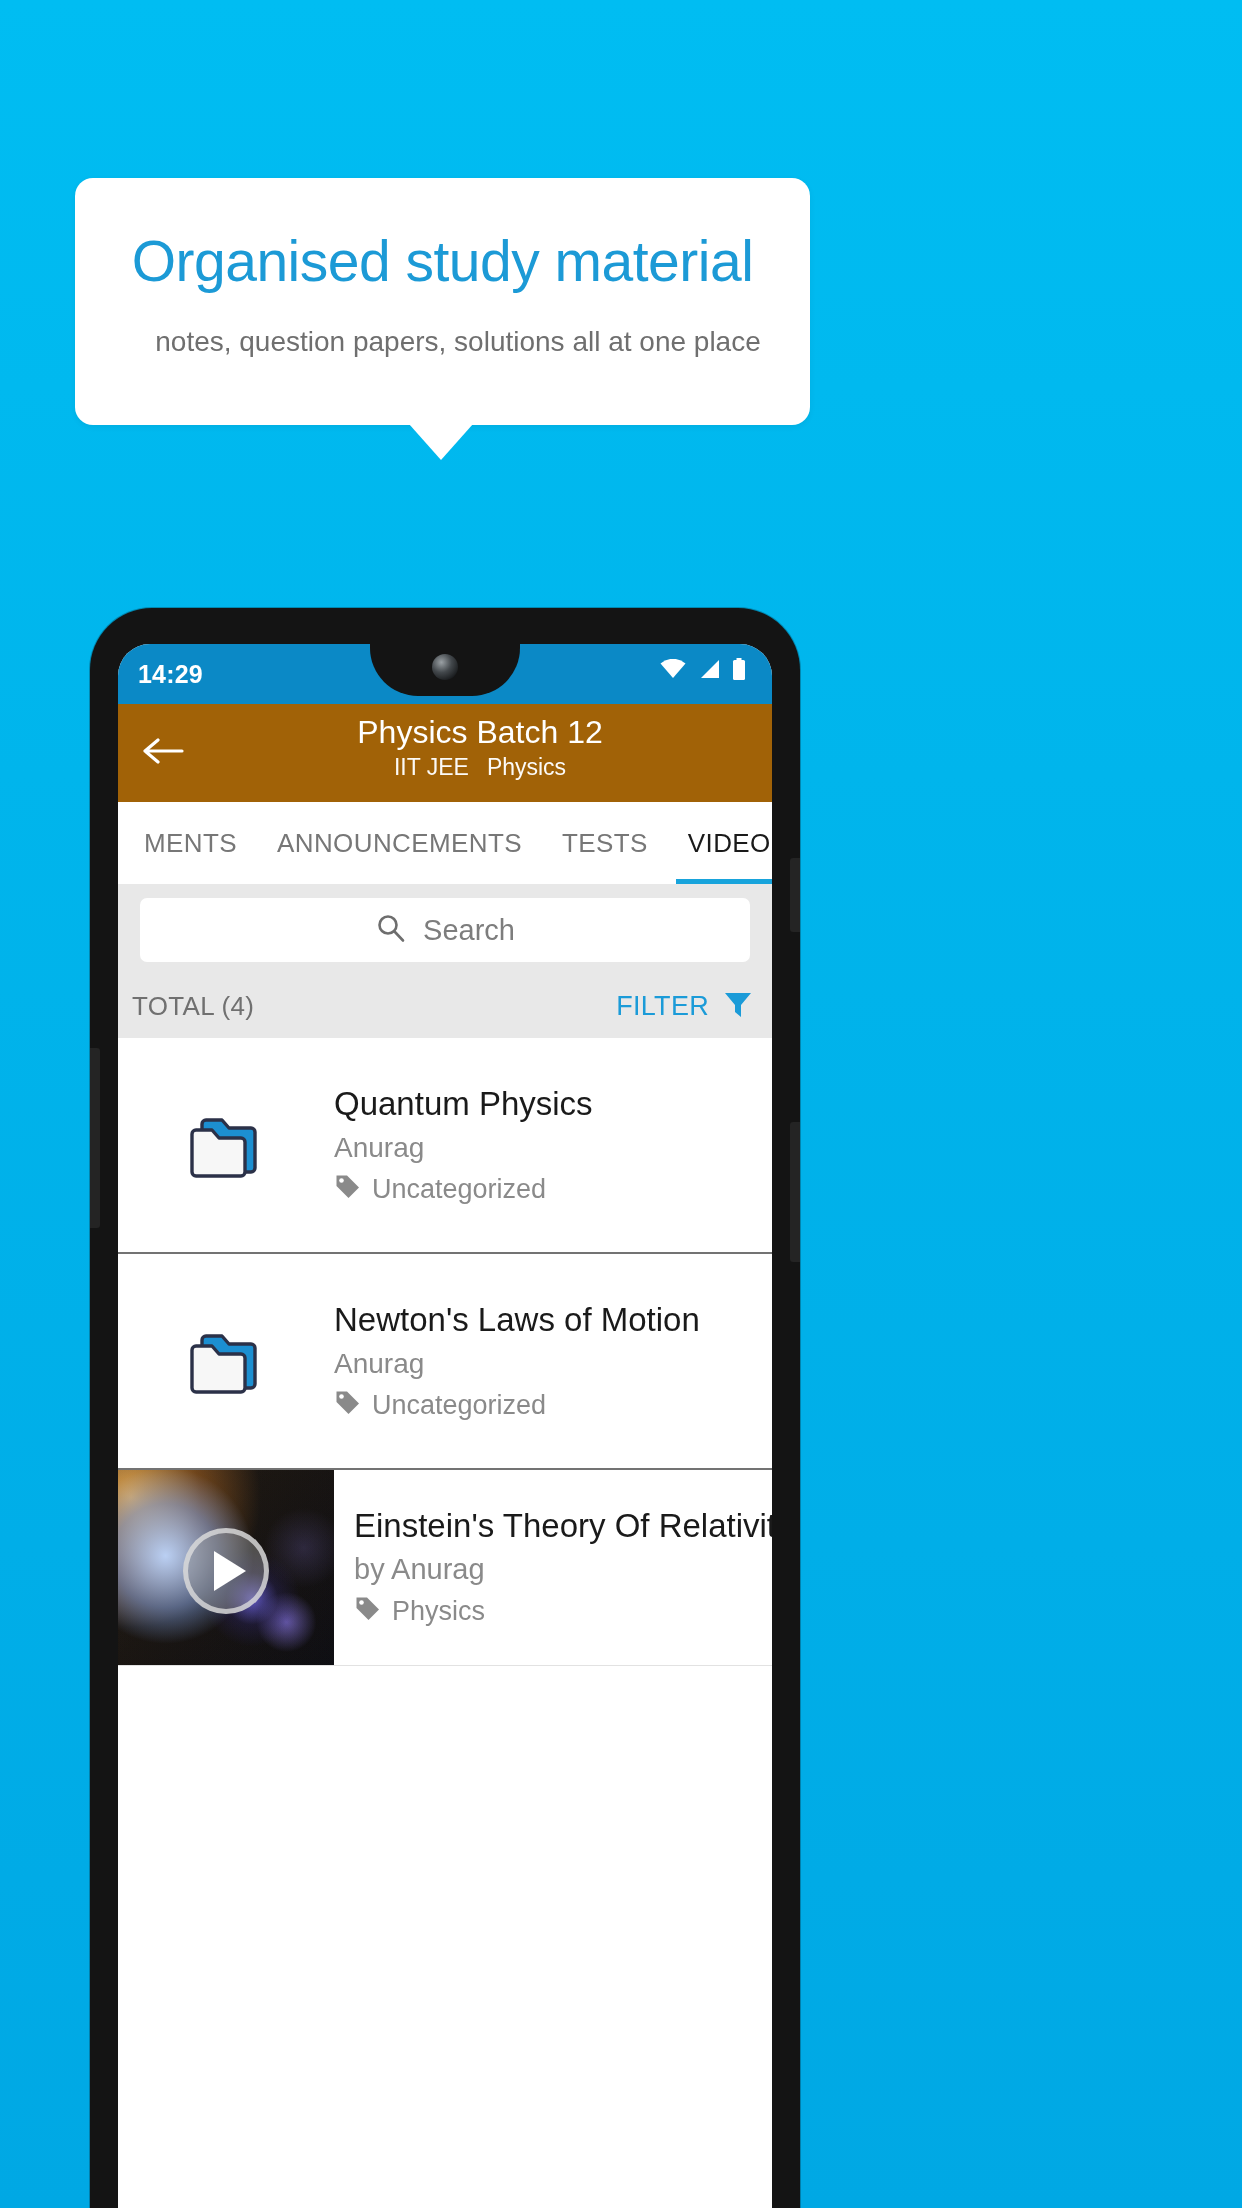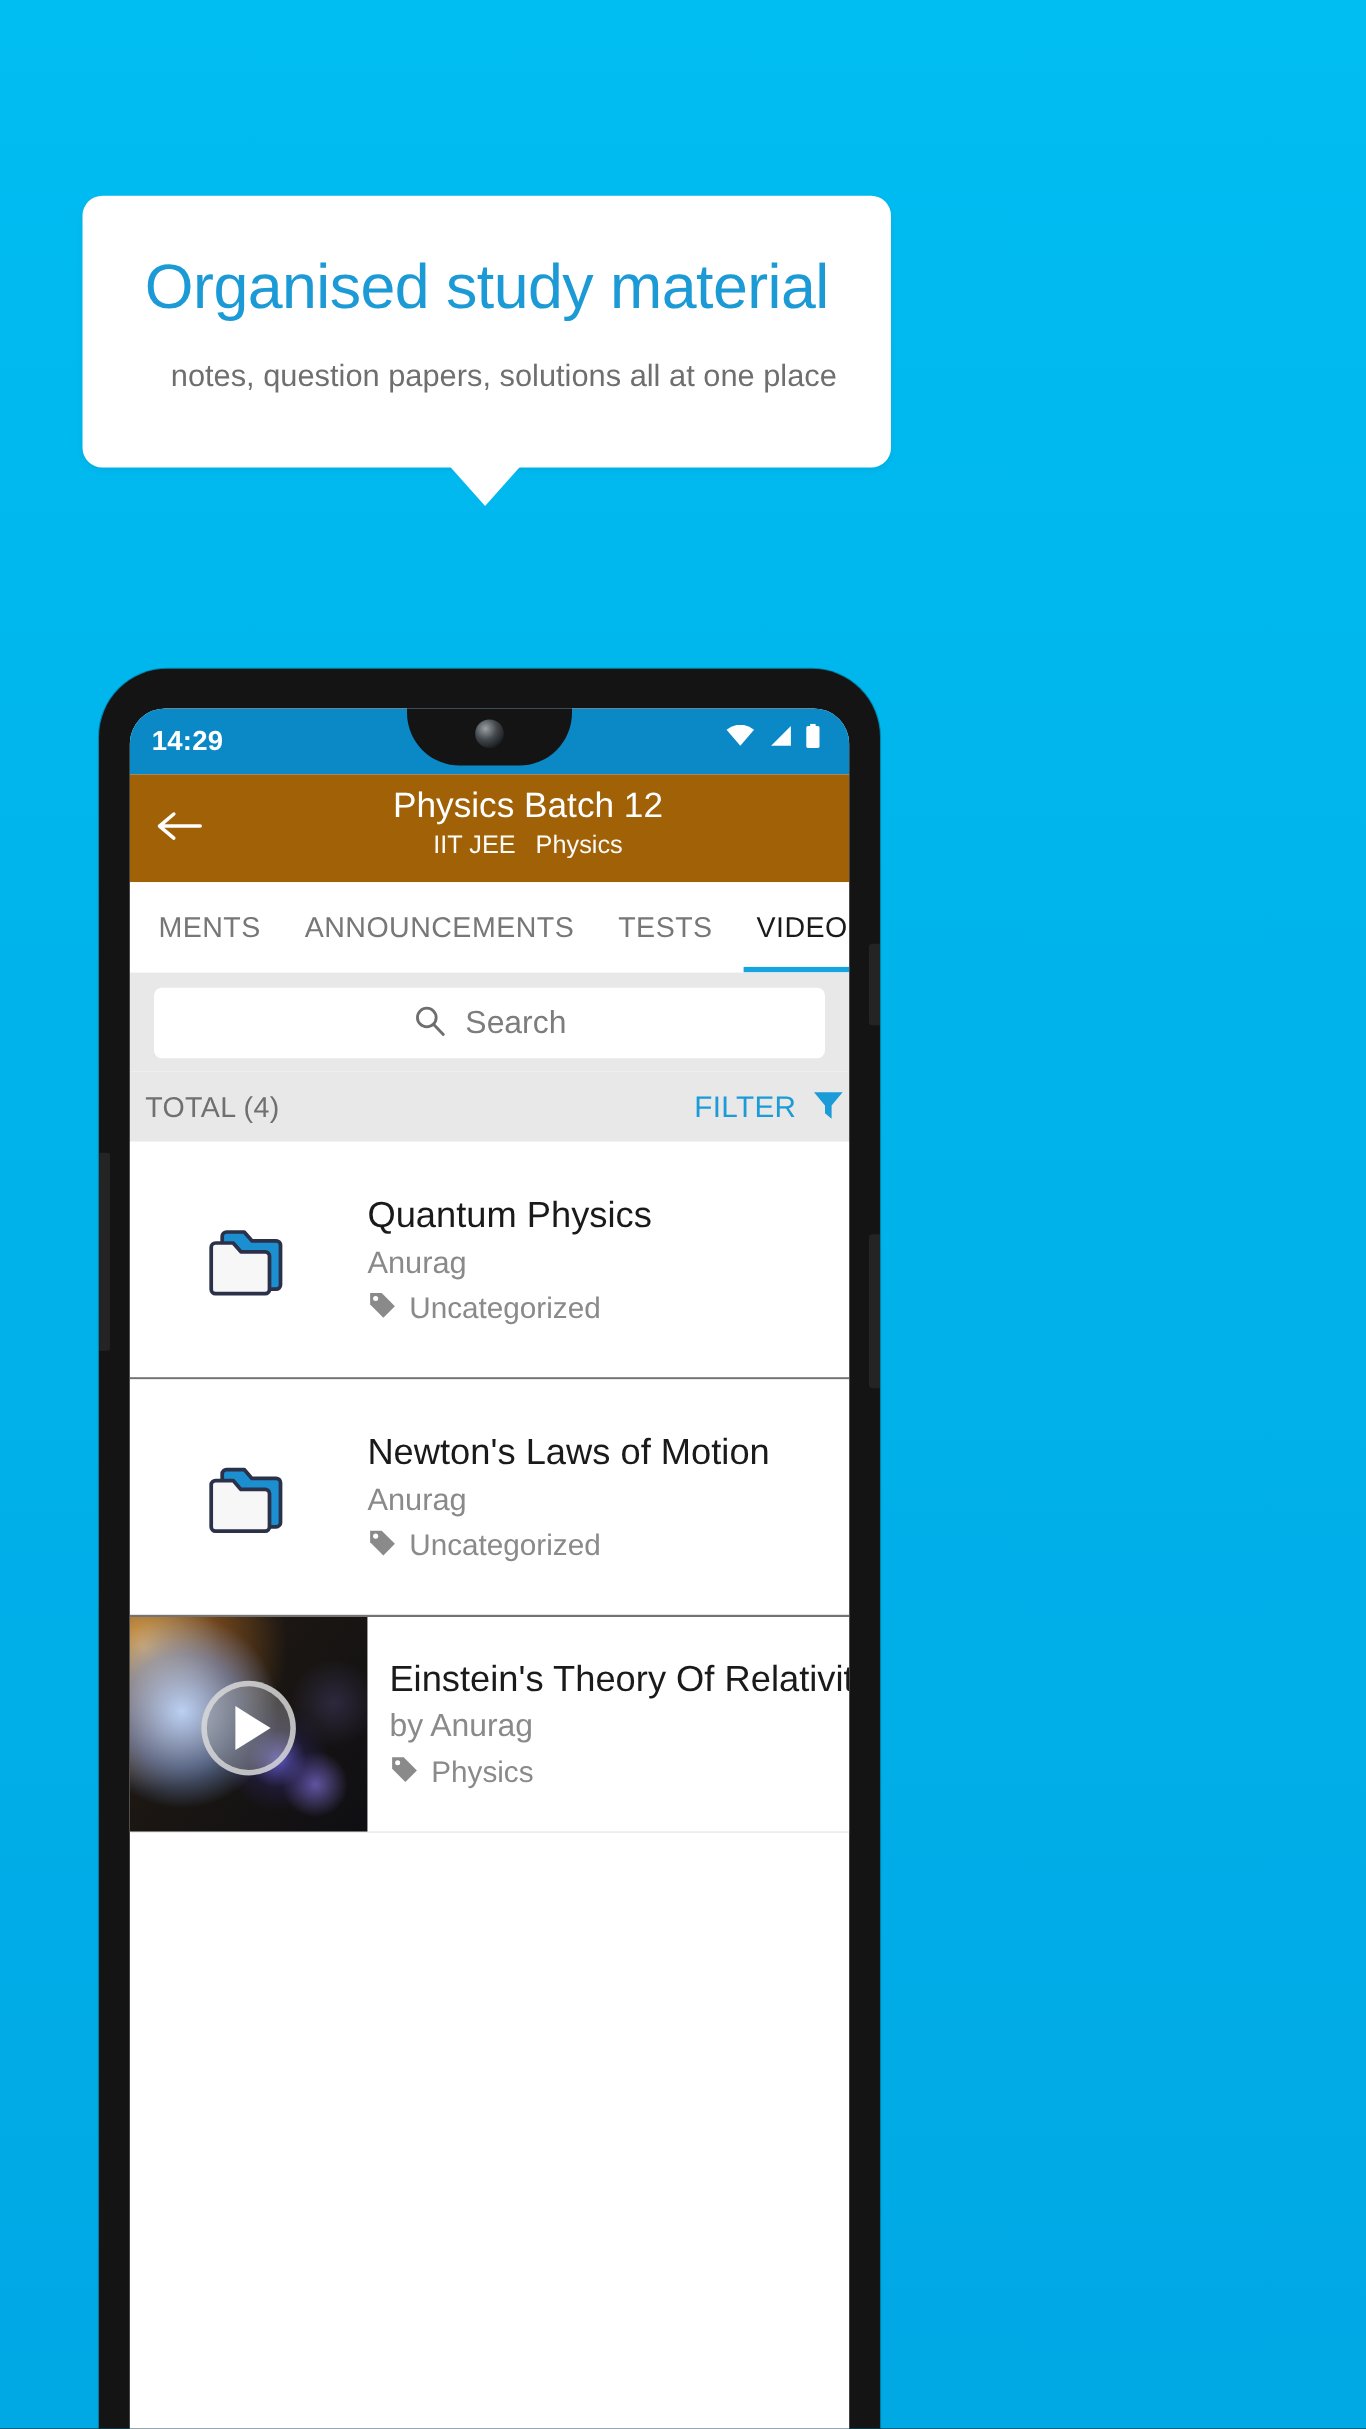--- a/index.html
+++ b/index.html
@@ -264,21 +264,21 @@
   }
   .total-label {
     font-size: 26px;
     color: #707070;
     letter-spacing: 0.3px;
   }
   .filter-grp {
     display: flex;
     align-items: center;
     gap: 12px;
-    padding-right: 2px;
+    padding-right: 17px;
   }
   .filter-label {
     font-size: 27px;
     color: #1B9BD8;
     letter-spacing: 0.3px;
   }
 
   
   .list { background: #ffffff; }
   .row {

